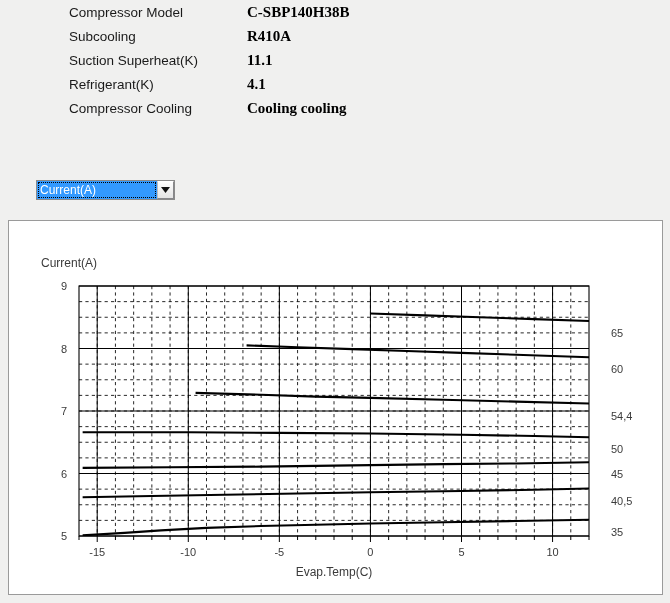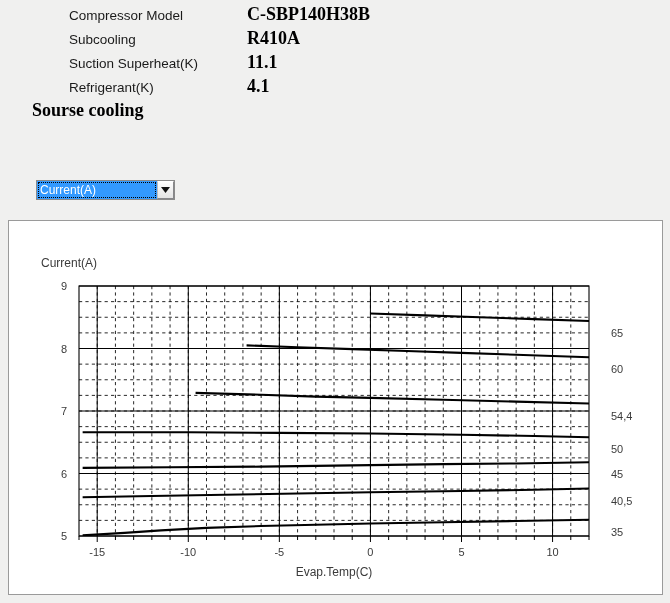--- a/index.html
+++ b/index.html
@@ -31,21 +31,21 @@
   .spec-label {
     width: 215px;
     padding-left: 37px;
     box-sizing: border-box;
     font-size: 13.5px;
     color: #1a1a1a;
     font-family: "Liberation Sans", sans-serif;
     white-space: nowrap;
   }
   .spec-value {
-    font-size: 18px;
+    font-size: 15px;
     font-weight: bold;
     color: #000;
     font-family: "Liberation Serif", serif;
     white-space: nowrap;
   }
 
   
   #unit-select-wrap {
     position: absolute;
     left: 36px;
@@ -130,21 +130,22 @@
   </div>
   <div class="spec-row">
     <span class="spec-label">Suction Superheat(K)</span>
     <span class="spec-value">11.1</span>
   </div>
   <div class="spec-row">
     <span class="spec-label">Refrigerant(K)</span>
     <span class="spec-value">4.1</span>
   </div>
   <div class="spec-row">
-    <span class="spec-value">Sourse cooling</span>
+    <span class="spec-label">Compressor Cooling</span>
+    <span class="spec-value">Cooling cooling</span>
   </div>
 </div>
 
 <div id="unit-select-wrap">
   <div id="unit-select-value">Current(A)</div>
   <div id="unit-select-arrow">
     <svg width="9" height="6" viewBox="0 0 9 6" aria-hidden="true">
       <polygon points="0,0 9,0 4.5,6" fill="#111111"></polygon>
     </svg>
   </div>

